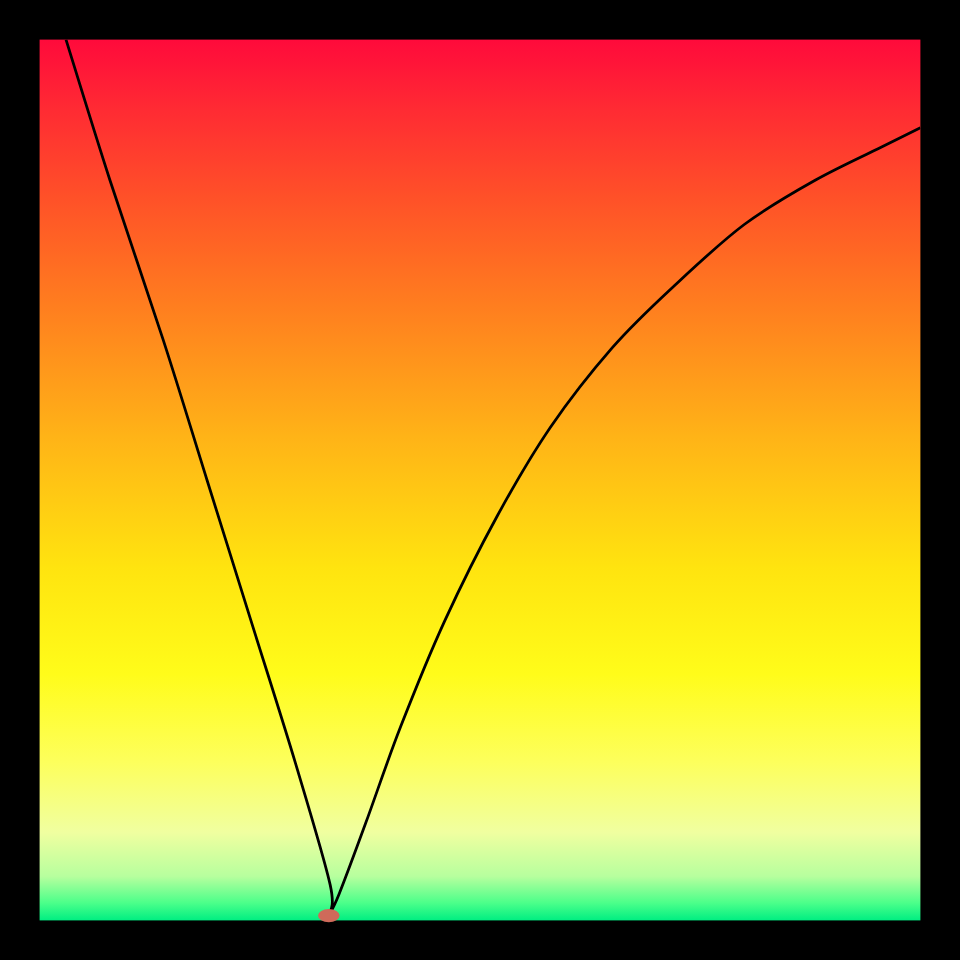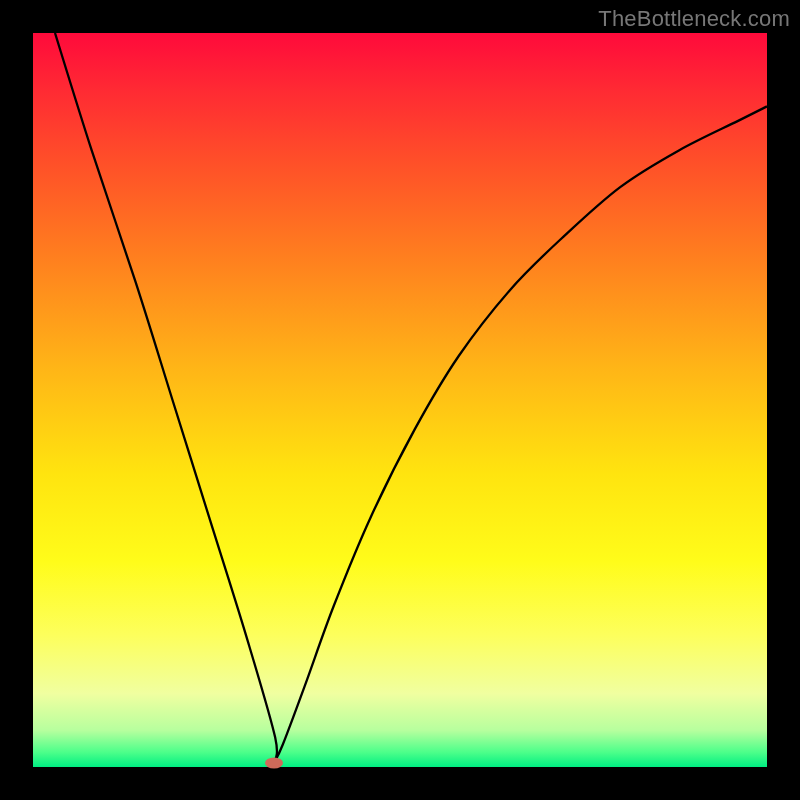--- a/index.html
+++ b/index.html
@@ -68,14 +68,13 @@
 </head>
 <body>
 
 <div class="frame">
   <div class="plot">
     <svg class="curve" viewBox="0 0 734 734" preserveAspectRatio="none">
       <path d="M 22 0 C 28.1 19.6, 45.2 75.8, 58.7 117.4 C 72.2 159.0, 89.3 208.0, 102.8 249.6 C 116.3 291.2, 127.3 327.9, 139.5 367.0 C 151.7 406.1, 164.0 445.3, 176.2 484.4 C 188.4 523.5, 201.9 565.2, 212.9 601.9 C 223.9 638.6, 237.5 683.2, 242.2 704.6 C 246.8 726.0, 241.0 726.0, 240.8 730.3 M 240.8 730.3 C 242.3 727.3, 244.5 724.8, 249.6 712.0 C 254.7 699.2, 263.1 676.5, 271.6 653.3 C 280.2 630.0, 289.9 600.6, 300.9 572.5 C 311.9 544.4, 324.1 513.8, 337.6 484.4 C 351.1 455.0, 367.0 423.3, 381.7 396.4 C 396.4 369.5, 409.8 346.3, 425.7 323.0 C 441.6 299.8, 460.0 276.5, 477.1 256.9 C 494.2 237.3, 510.1 222.6, 528.5 205.5 C 546.9 188.4, 567.6 168.8, 587.2 154.1 C 606.8 139.4, 626.3 128.4, 645.9 117.4 C 665.5 106.4, 689.9 95.4, 704.6 88.1 C 719.3 80.8, 729.1 75.9, 734.0 73.4" fill="none" stroke="#000" stroke-width="2.3"></path>
     </svg>
     <div class="marker" style="left: 240.752px; top: 730.33px; background: rgb(207, 106, 90);"></div>
   </div>
-  <div class="watermark">TheBottleneck.com</div>
 </div>
 
 </body></html>

